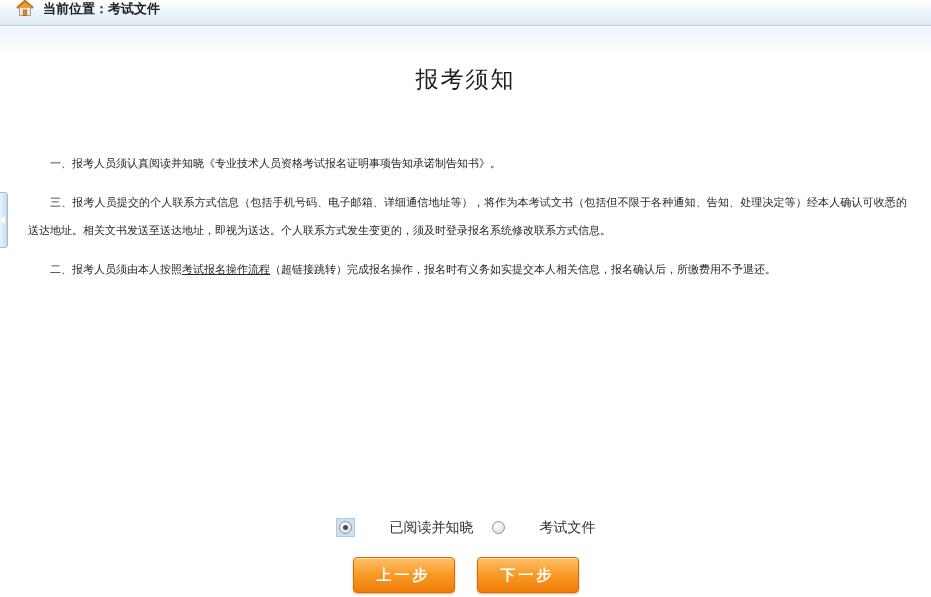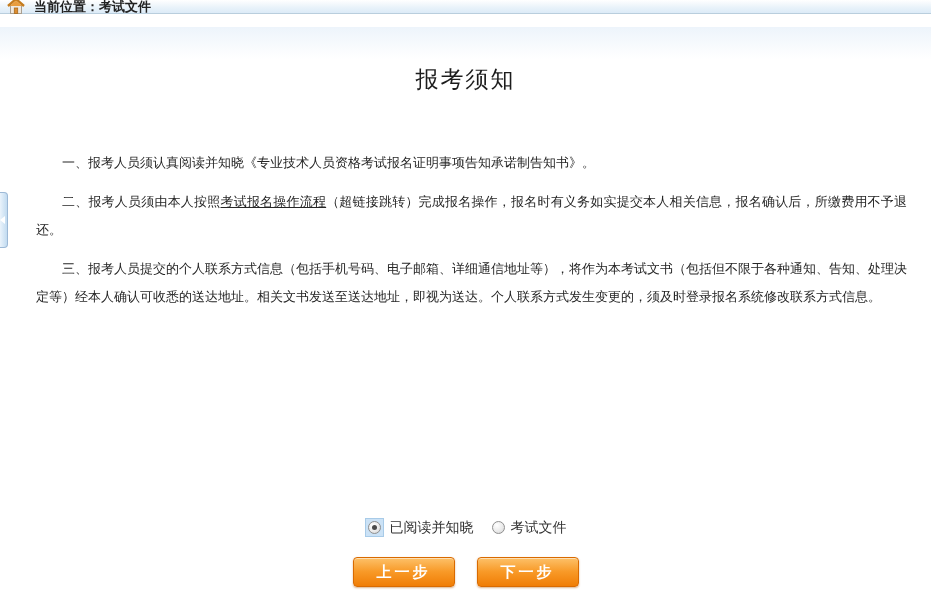--- a/index.html
+++ b/index.html
@@ -8,24 +8,24 @@
       width: 931px; height: 597px;
       font-family: "Liberation Sans", "DejaVu Sans", sans-serif;
     }
     .page {
       position: relative; width: 931px; height: 597px;
       background: #ffffff; overflow: hidden;
     }
 
     
     .topbar {
-      position: absolute; top: 0; left: 0; right: 0; height: 14px;
+      position: absolute; top: 0; left: 0; right: 0; height: 26px;
       background: linear-gradient(#ffffff 0%, #eaf3fa 55%, #dcebf7 100%);
       border-bottom: 1px solid #b9cedd;
-      display: flex; align-items: center; gap: 9px; padding-left: 7px;
+      display: flex; align-items: flex-start; gap: 9px; padding-left: 16px;
     }
     .crumb {
       font-size: 13px; font-weight: bold; color: #222222;
       font-family: "Liberation Sans", "DejaVu Sans", sans-serif;
     }
     .topfade {
       position: absolute; top: 27px; left: 0; right: 0; height: 32px;
       background: linear-gradient(#edf4fb 0%, #ffffff 100%);
     }
 
@@ -50,23 +50,22 @@
       text-align: center;
       font-family: "Liberation Serif", "DejaVu Serif", serif;
       font-size: 23px; font-weight: normal; color: #1c1c1c;
       letter-spacing: 2px;
     }
 
     
     .content {
       position: absolute; top: 149px; left: 28px; right: 24px;
       font-family: Liberation Serif, serif;
-      font-size: 13px; line-height: 28px; color: #262626;
+      font-size: 11px; line-height: 28px; color: #262626;
       text-align: justify;
-      margin-left: 8px;
     }
     .content p { text-indent: 2em; margin-bottom: 11px; }
     .proc-link { color: inherit; text-decoration: underline; cursor: pointer; }
 
     
     .confirm {
       position: absolute; top: 518px; left: 0; right: 0;
       display: flex; justify-content: center; align-items: center; gap: 18px;
       font-size: 14px; color: #333333;
     }
@@ -78,29 +77,29 @@
       display: inline-block; position: relative; flex: 0 0 auto;
     }
     .radio.checked::after {
       content: ""; position: absolute; top: 3px; left: 3px;
       width: 5px; height: 5px; border-radius: 50%; background: #4a4a4a;
     }
     .radio-focus {
       display: inline-flex; padding: 2px; background: #cbe2f6;
       border: 1px solid #a8cbe8;
     }
-    .opt-label { white-space: nowrap; }
+    .opt-label { white-space: nowrap; margin-left: 29px; }
 
     
     .actions {
       position: absolute; top: 557px; left: 0; right: 0;
       display: flex; justify-content: center; gap: 22px;
     }
     .btn {
-      width: 102px; height: 30px;
+      width: 102px; height: 36px;
       border: 1px solid #d96a00; border-radius: 4px;
       background: linear-gradient(#fdc169 0%, #f89a28 48%, #f07d05 100%);
       color: #ffffff; font-size: 15px; font-weight: bold;
       font-family: "Liberation Sans", "DejaVu Sans", sans-serif;
       letter-spacing: 3px; cursor: pointer;
       box-shadow: 0 1px 2px rgba(170, 85, 0, 0.45), inset 0 1px 0 rgba(255, 255, 255, 0.5);
     }
   </style>
 </head>
 <body>
@@ -125,24 +124,24 @@
     <span class="arrow"></span>
   </div>
 
   <h1 class="title">报考须知</h1>
 
   <main class="content">
     <p>
       <span>一、报考人员须认真阅读并知晓《专业技术人员资格考试报名证明事项告知承诺制告知书》。</span>
     </p>
     <p>
-      <span>二、报考人员须由本人按照</span><a class="proc-link">考试报名操作流程</a><span>（超链接跳转）完成报名操作，报名时有义务如实提交本人相关信息，报名确认后，所缴费用不予退还。</span>
+      <span>三、报考人员提交的个人联系方式信息（包括手机号码、电子邮箱、详细通信地址等），将作为本考试文书（包括但不限于各种通知、告知、处理决定等）经本人确认可收悉的送达地址。相关文书发送至送达地址，即视为送达。个人联系方式发生变更的，须及时登录报名系统修改联系方式信息。</span>
     </p>
     <p>
-      <span>三、报考人员提交的个人联系方式信息（包括手机号码、电子邮箱、详细通信地址等），将作为本考试文书（包括但不限于各种通知、告知、处理决定等）经本人确认可收悉的送达地址。相关文书发送至送达地址，即视为送达。个人联系方式发生变更的，须及时登录报名系统修改联系方式信息。</span>
+      <span>二、报考人员须由本人按照</span><a class="proc-link">考试报名操作流程</a><span>（超链接跳转）完成报名操作，报名时有义务如实提交本人相关信息，报名确认后，所缴费用不予退还。</span>
     </p>
   </main>
 
   <div class="confirm">
     <label class="opt">
       <span class="radio-focus">
           <span class="radio checked"></span>
         </span>
       <span class="opt-label">已阅读并知晓</span>
     </label>

